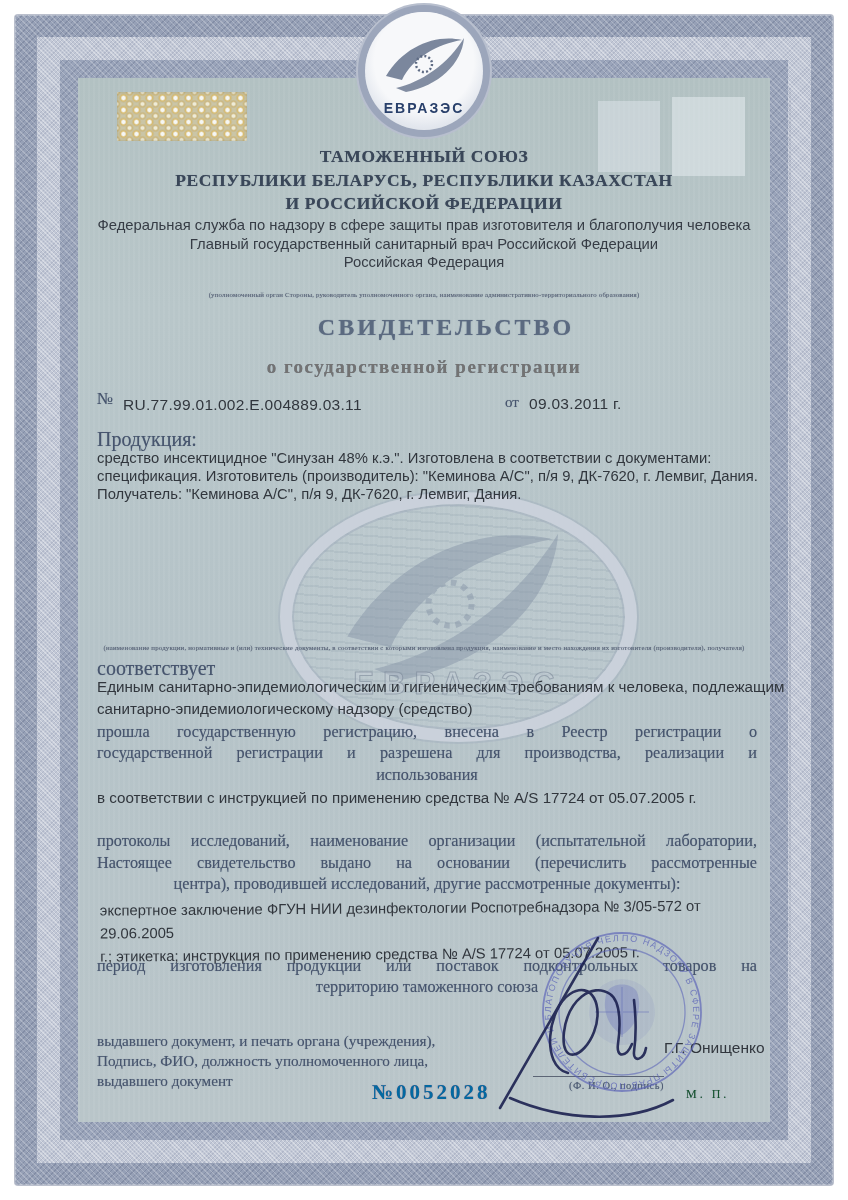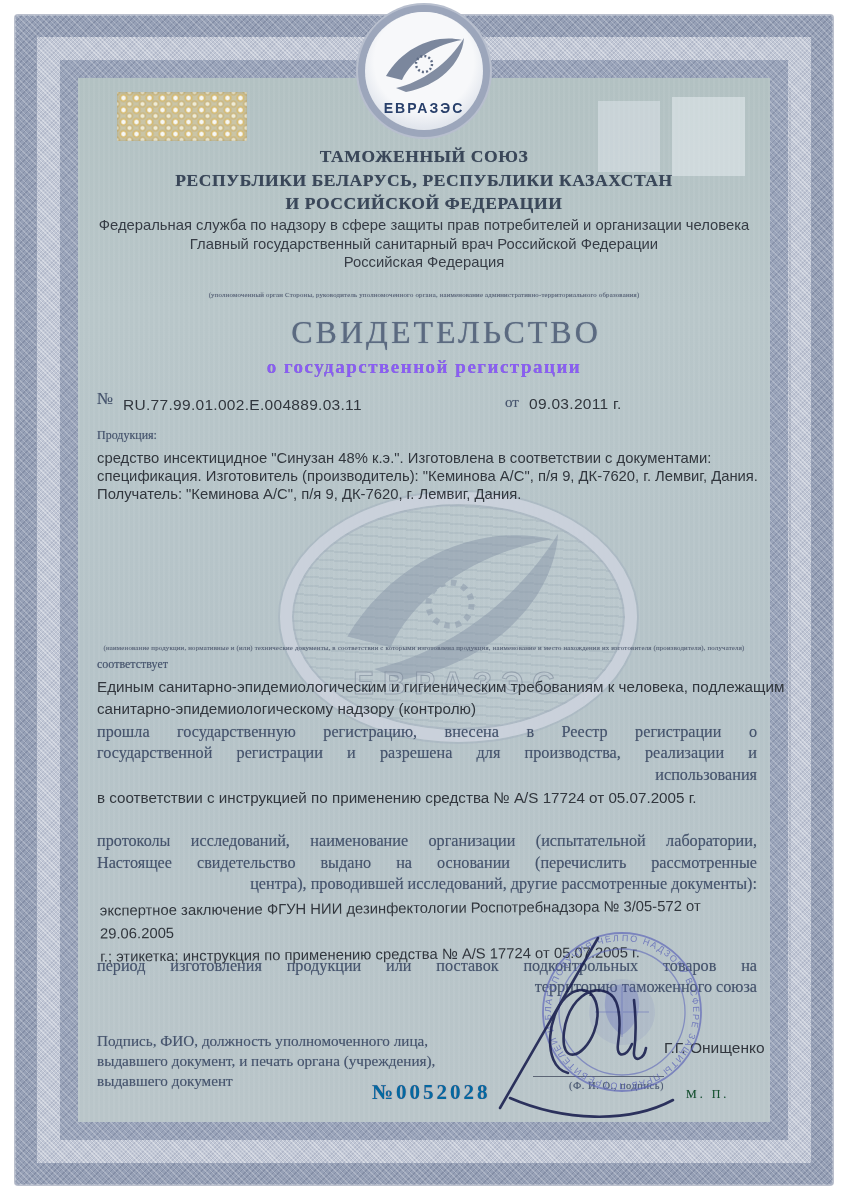--- a/index.html
+++ b/index.html
@@ -74,33 +74,33 @@
   .center{left:0;right:0;text-align:center;}
   .serifhead{font-family:"Liberation Serif",serif;font-weight:bold;color:#3a4759;
     text-shadow:0 0 .7px rgba(58,71,89,.7);}
   .sans{font-family:"Liberation Sans",sans-serif;color:#31363d;}
   .preprint{font-family:"Liberation Serif",serif;color:#47556e;
     text-shadow:0 0 .7px rgba(71,85,110,.55);}
   .tiny{font-size:6.8px;color:#5a6478;white-space:nowrap;letter-spacing:.2px;}
 
   .h1{font-size:17.5px;letter-spacing:.6px;}
   .agency{font-size:14.8px;color:#363c45;}
-  .doc-title{font-size:32px;letter-spacing:3px;color:#5b6a80;font-weight:normal;
+  .doc-title{font-size:24px;letter-spacing:3px;color:#5b6a80;font-weight:bold;
     font-family:"Liberation Serif",serif;text-shadow:0 0 1px rgba(91,106,128,.75);padding-left:44px;}
-  .doc-subtitle{font-size:19px;letter-spacing:1.5px;color:#8b5cf6;font-weight:bold;
+  .doc-subtitle{font-size:19px;letter-spacing:1.5px;color:#737373;font-weight:bold;
     font-family:"Liberation Serif",serif;text-shadow:0 0 .6px rgba(70,83,106,.6);}
 
   .numlabel{font-size:17px;}
   .regnum{font-size:15.5px;letter-spacing:.3px;}
-  .fieldlabel{font-size:12px;}
+  .fieldlabel{font-size:20px;}
   .typed{font-size:14.8px;line-height:18px;}
 
   .jpar{width:660px;font-size:16.2px;line-height:21.3px;}
   .jline{text-align:justify;text-align-last:justify;}
-  .jlast{text-align:right;}
+  .jlast{text-align:center;}
 
   .docs-par{width:655px;font-size:14.8px;line-height:23px;transform:rotate(-.45deg);}
 
   .sigcap{font-size:15.2px;line-height:20px;width:400px;}
   .serial{font-size:21px;font-weight:bold;letter-spacing:3px;color:#0369a1;
     font-family:"Liberation Serif",serif;text-shadow:0 0 .8px rgba(181,53,82,.6);}
   .signline{border-top:1.2px solid #5c6575;width:131px;}
   .signcapt{font-size:10.5px;color:#4f5d75;width:131px;text-align:right;letter-spacing:.5px;}
   .signer{font-size:15.5px;}
   .mp{font-size:12px;letter-spacing:3px;color:#14532d;}
@@ -138,21 +138,21 @@
   </svg>
   <div class="wm-text">ЕВРАЗЭС</div>
 </div>
 
 <div class="layer">
 
   <div class="t center serifhead h1" style="top:146px">ТАМОЖЕННЫЙ СОЮЗ</div>
   <div class="t center serifhead h1" style="top:170px">РЕСПУБЛИКИ БЕЛАРУСЬ, РЕСПУБЛИКИ КАЗАХСТАН</div>
   <div class="t center serifhead h1" style="top:193px">И РОССИЙСКОЙ ФЕДЕРАЦИИ</div>
 
-  <div class="t center sans agency" style="top:217px">Федеральная служба по надзору в сфере защиты прав потребителей и организации человека</div>
+  <div class="t center sans agency" style="top:217px">Федеральная служба по надзору в сфере защиты прав изготовителя и благополучия человека</div>
   <div class="t center sans agency" style="top:254px">Российская Федерация</div>
   <div class="t center sans agency" style="top:236px">Главный государственный санитарный врач Российской Федерации</div>
 
   <div class="t center preprint tiny" style="top:291px">(уполномоченный орган Стороны, руководитель уполномоченного органа, наименование административно-территориального образования)</div>
 
   <div class="t center doc-title" style="top:314px">СВИДЕТЕЛЬСТВО</div>
   <div class="t center doc-subtitle" style="top:356px">о государственной регистрации</div>
 
   <div class="t preprint numlabel" style="left:97px;top:389px">№</div>
   <div class="t sans regnum" style="left:123px;top:396px">RU.77.99.01.002.Е.004889.03.11</div>
@@ -161,21 +161,21 @@
 
   <div class="t preprint fieldlabel" style="left:97px;top:428px">Продукция:</div>
   <div class="t sans typed" style="left:97px;top:449px">средство инсектицидное "Синузан 48% к.э.". Изготовлена в соответствии с документами:</div>
   <div class="t sans typed" style="left:97px;top:467px">спецификация. Изготовитель (производитель): "Кеминова А/С", п/я 9, ДК-7620, г. Лемвиг, Дания.</div>
   <div class="t sans typed" style="left:97px;top:485px">Получатель: "Кеминова А/С", п/я 9, ДК-7620, г. Лемвиг, Дания.</div>
 
   <div class="t center preprint tiny" style="top:644px">(наименование продукции, нормативные и (или) технические документы, в соответствии с которыми изготовлена продукция, наименование и место нахождения их изготовителя (производителя), получателя)</div>
 
   <div class="t preprint fieldlabel" style="left:97px;top:657px">соответствует</div>
   <div class="t sans" style="left:97px;top:678px;font-size:15.2px">Единым санитарно-эпидемиологическим и гигиеническим требованиям к человека, подлежащим</div>
-  <div class="t sans" style="left:97px;top:700px;font-size:15.2px">санитарно-эпидемиологическому надзору (контролю)</div>
+  <div class="t sans" style="left:97px;top:700px;font-size:15.2px">санитарно-эпидемиологическому надзору (средство)</div>
 
   <div class="t preprint jpar" style="left:97px;top:722px">
     <div class="jline">прошла государственную регистрацию, внесена в Реестр регистрации о</div>
     <div class="jline">государственной регистрации и разрешена для производства, реализации и</div>
     <div class="jlast">использования</div>
   </div>
   <div class="t sans" style="left:97px;top:789px;font-size:15.2px">в соответствии с инструкцией по применению средства № A/S 17724 от 05.07.2005 г.</div>
 
   <div class="t preprint jpar" style="left:97px;top:831px;line-height:21.6px">
     <div class="jline">протоколы исследований, наименование организации (испытательной лаборатории,</div>
@@ -186,22 +186,22 @@
     <div>экспертное заключение ФГУН НИИ дезинфектологии Роспотребнадзора № 3/05-572 от 29.06.2005</div>
     <div>г.; этикетка; инструкция по применению средства № A/S 17724 от 05.07.2005 г.</div>
   </div>
 
   <div class="t preprint jpar" style="left:97px;top:956px;line-height:21px">
     <div class="jline">период изготовления продукции или поставок подконтрольных товаров на</div>
     <div class="jlast">территорию таможенного союза</div>
   </div>
 
   <div class="t preprint sigcap" style="left:97px;top:1031px">
+    <div>выдавшего документ, и печать органа (учреждения),</div>
     <div>Подпись, ФИО, должность уполномоченного лица,</div>
-    <div>выдавшего документ, и печать органа (учреждения),</div>
     <div>выдавшего документ</div>
   </div>
 
   <div class="t serial" style="left:372px;top:1080px">№0052028</div>
 
   <div class="t signline" style="left:533px;top:1076px"></div>
   <div class="t preprint signcapt" style="left:533px;top:1080px">(Ф. И. О., подпись)</div>
 
   <div class="t sans signer" style="left:664px;top:1039px">Г.Г. Онищенко</div>
   <div class="t preprint mp" style="left:686px;top:1087px">М. П.</div>

